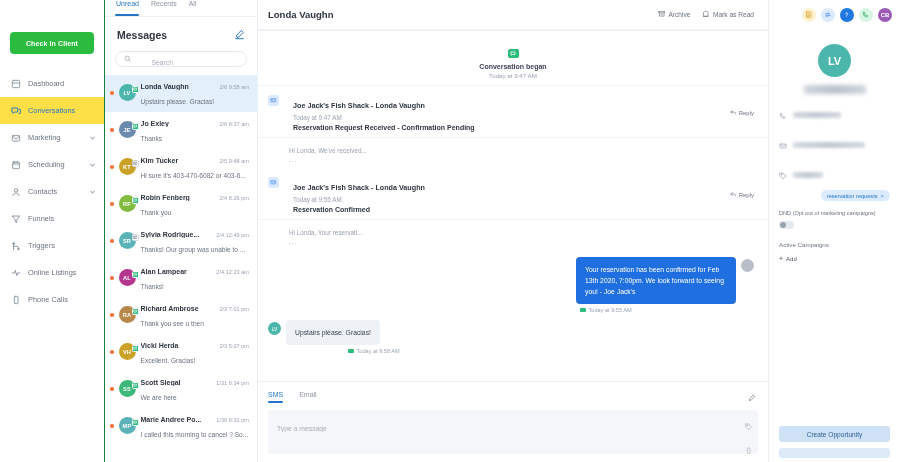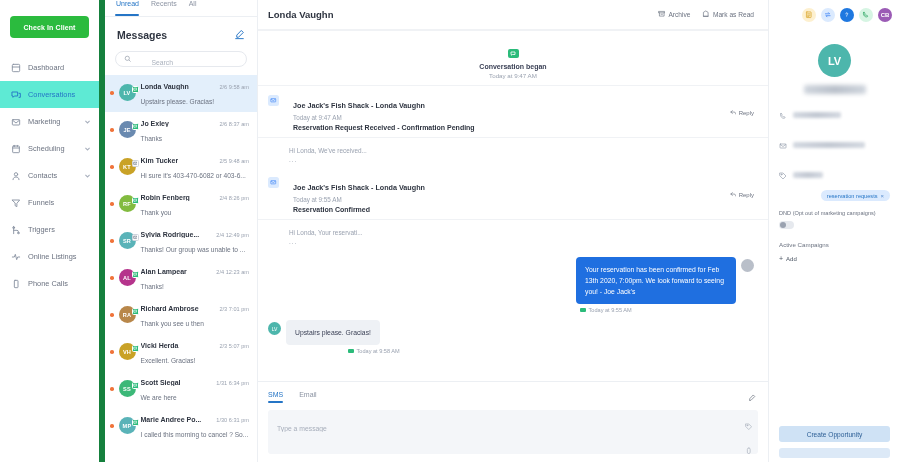--- a/index.html
+++ b/index.html
@@ -8,37 +8,37 @@
     font-family: "Liberation Sans", sans-serif;
     background: #ffffff;
     color: #3c4257;
     overflow: hidden;
   }
   .app { display: flex; width: 900px; height: 462px; position: relative; }
 
   
   .nav {
     width: 105px; height: 462px; flex: 0 0 105px;
-    background: #ffffff; border-right: 6px solid #15803d;
-    display: flex; flex-direction: column; padding-top: 8px;
+    background: #ffffff; border-right: 1px solid #15803d;
+    display: flex; flex-direction: column; padding-top: 24px;
   }
   .checkin-wrap { padding: 8px 10px 10px 10px; }
   .checkin-btn {
     width: 100%; height: 22px; border-radius: 4px;
     background: #2bbb3e; color: #fff; border: none;
     font-size: 7px; font-weight: 600; letter-spacing: .1px;
     cursor: pointer; display: flex; align-items: center; justify-content: center;
   }
   .nav-list { margin-top: 6px; display: flex; flex-direction: column; }
   .nav-item {
     display: flex; align-items: center; gap: 7px;
     height: 27px; padding: 0 8px 0 10px; cursor: pointer; position: relative;
     color: #6b7280; font-size: 7.4px;
   }
-  .nav-item.active { background: #5eead4; color: #2575c6; justify-content: flex-end; }
+  .nav-item.active { background: #fde047; color: #2575c6; justify-content: flex-end; }
   .nav-item.active .nav-ico svg { stroke: #2575c6; }
   .nav-ico { width: 11px; height: 11px; flex: 0 0 11px; display: flex; align-items: center; justify-content: center; }
   .nav-ico svg { width: 10px; height: 10px; stroke: #8a93a3; stroke-width: 1.4; fill: none; stroke-linecap: round; stroke-linejoin: round; }
   .nav-label { flex: 1; white-space: nowrap; }
   .nav-caret { width: 7px; height: 7px; flex: 0 0 7px; }
   .nav-caret svg { width: 7px; height: 7px; stroke: #a8b0bd; stroke-width: 1.5; fill: none; }
 
   
   .convcol {
     width: 153px; flex: 0 0 153px; height: 462px;

